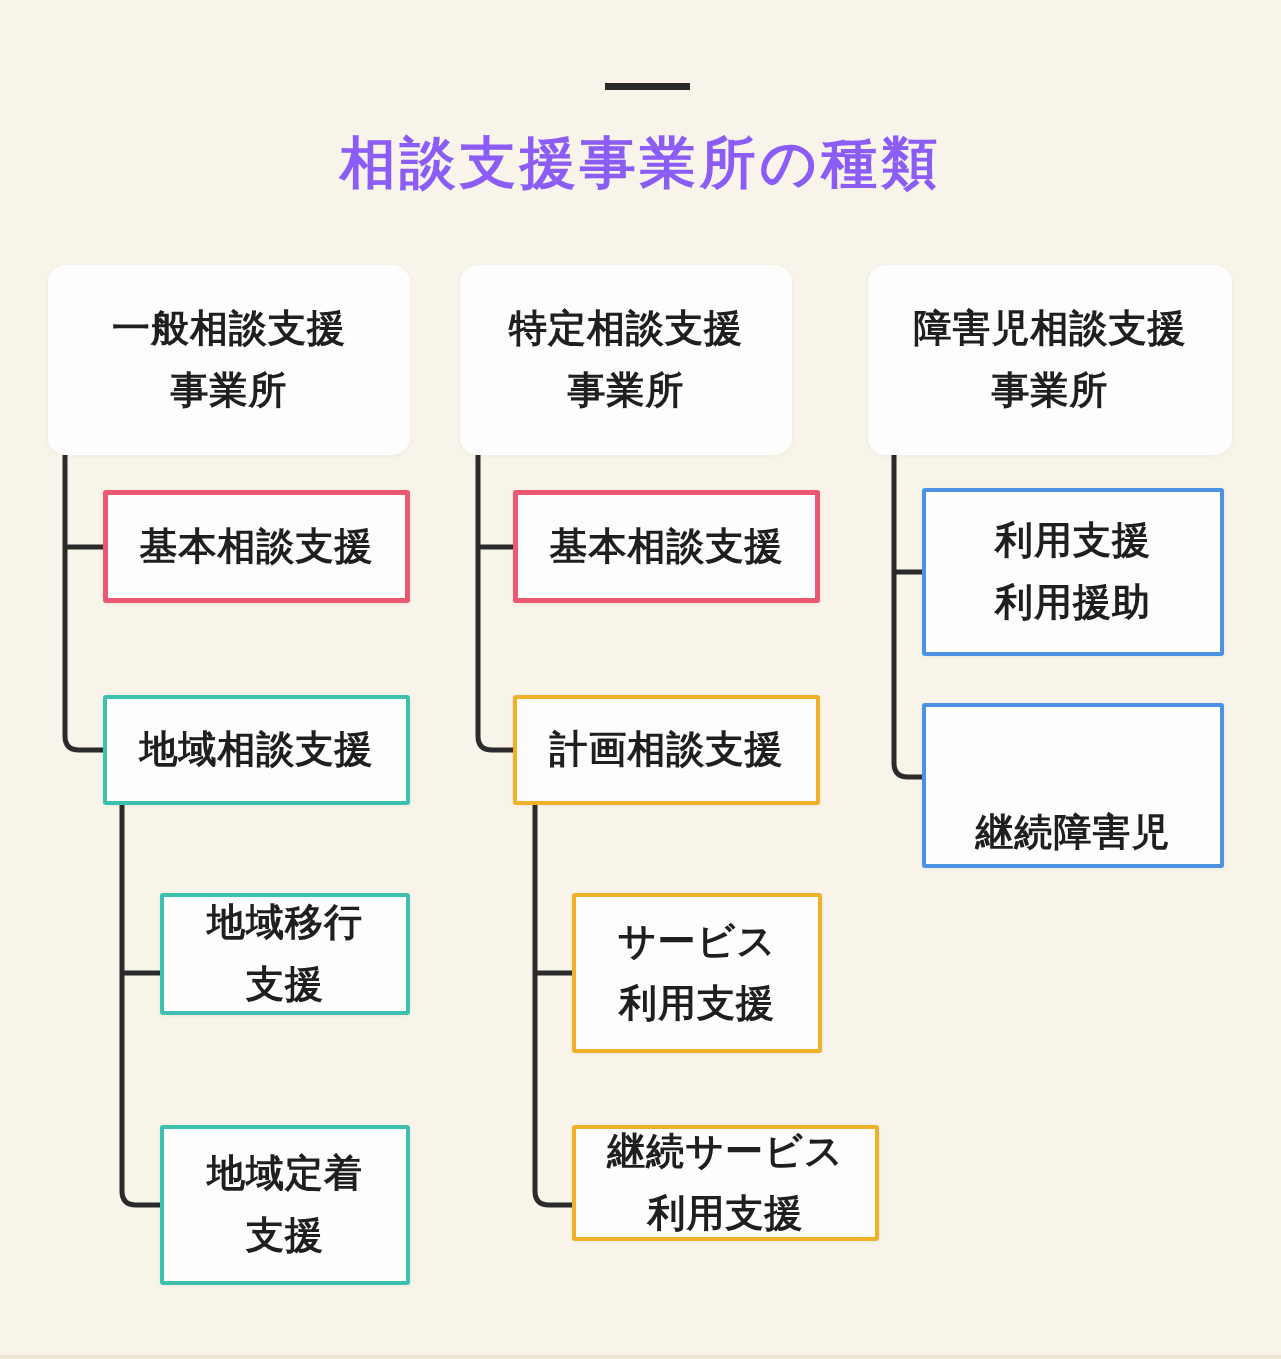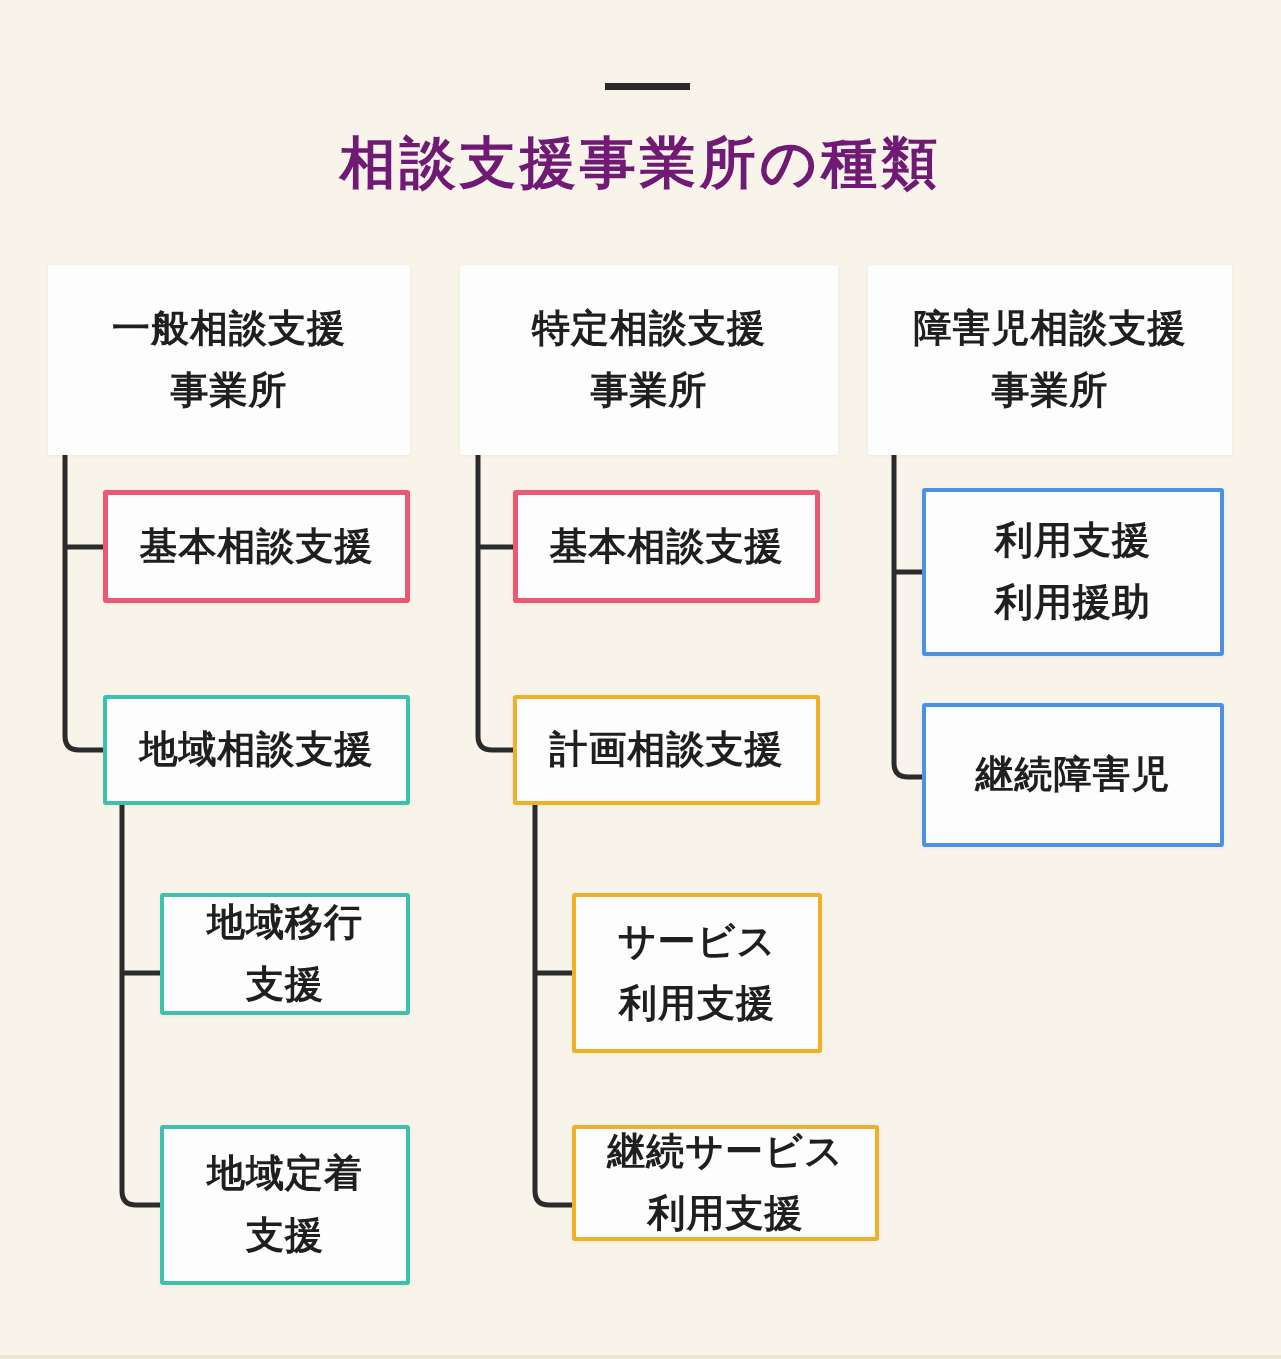--- a/index.html
+++ b/index.html
@@ -30,21 +30,21 @@
   }
   .page-title {
     position: absolute;
     top: 126px;
     left: 0;
     right: 0;
     text-align: center;
     font-size: 56px;
     font-weight: bold;
     letter-spacing: 4px;
-    color: #701a75;
+    color: #8b5cf6;
   }
   svg.connectors {
     position: absolute;
     inset: 0;
     width: 1281px;
     height: 1359px;
   }
   .node {
     position: absolute;
     background: #fdfdfd;
@@ -55,21 +55,21 @@
     justify-content: center;
     text-align: center;
     font-weight: bold;
     font-size: 38px;
     line-height: 1.62;
     letter-spacing: 1px;
     box-sizing: border-box;
     box-shadow: 0 1px 4px rgba(70, 58, 30, 0.06);
   }
   .header-node {
-    border-radius: 2px;
+    border-radius: 18px;
   }
   .child-node {
     border-radius: 3px;
     border: 4px solid #999;
   }
   .child-node.thick {
     border-width: 5px;
   }
   .bottom-edge {
     position: absolute;
@@ -120,21 +120,21 @@
   <div class="node child-node" style="left: 160px; top: 893px; width: 250px; height: 122px; border-color: rgb(62, 192, 175);">
     <span>地域移行</span>
     <span>支援</span>
   </div>
 
   <div class="node child-node" style="left: 160px; top: 1125px; width: 250px; height: 160px; border-color: rgb(62, 192, 175);">
     <span>地域定着</span>
     <span>支援</span>
   </div>
 
-  <div class="node header-node" style="left:460px; top:265px; width:378px; height:190px;">
+  <div class="node header-node" style="left:460px; top:265px; width:332px; height:190px;">
     <span>特定相談支援</span>
     <span>事業所</span>
   </div>
 
   <div class="node child-node thick" style="left: 513px; top: 490px; width: 307px; height: 113px; border-color: rgb(234, 88, 113);">
     <span>基本相談支援</span>
   </div>
 
   <div class="node child-node" style="left: 513px; top: 695px; width: 307px; height: 110px; border-color: rgb(240, 176, 42);">
     <span>計画相談支援</span>
@@ -153,18 +153,18 @@
   <div class="node header-node" style="left:868px; top:265px; width:364px; height:190px;">
     <span>障害児相談支援</span>
     <span>事業所</span>
   </div>
 
   <div class="node child-node" style="left: 922px; top: 488px; width: 302px; height: 168px; border-color: rgb(75, 146, 226);">
     <span>利用支援</span>
     <span>利用援助</span>
   </div>
 
-  <div class="node child-node" style="left: 922px; top: 703px; width: 302px; height: 144px; border-color: rgb(75, 146, 226);">
+  <div class="node child-node" style="left: 922px; top: 703px; width: 302px; height: 165px; border-color: rgb(75, 146, 226); justify-content: flex-end;">
     <span>継続障害児</span>
   </div>
 
   <div class="bottom-edge"></div>
 </div>
 
 </body></html>

